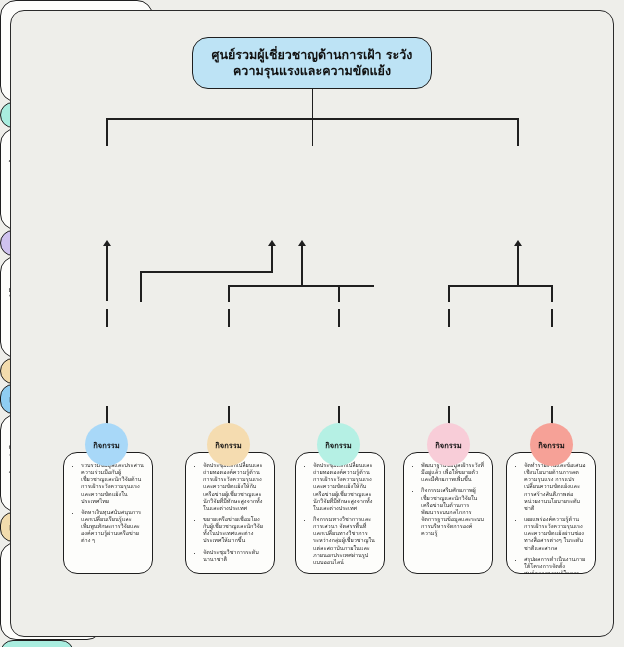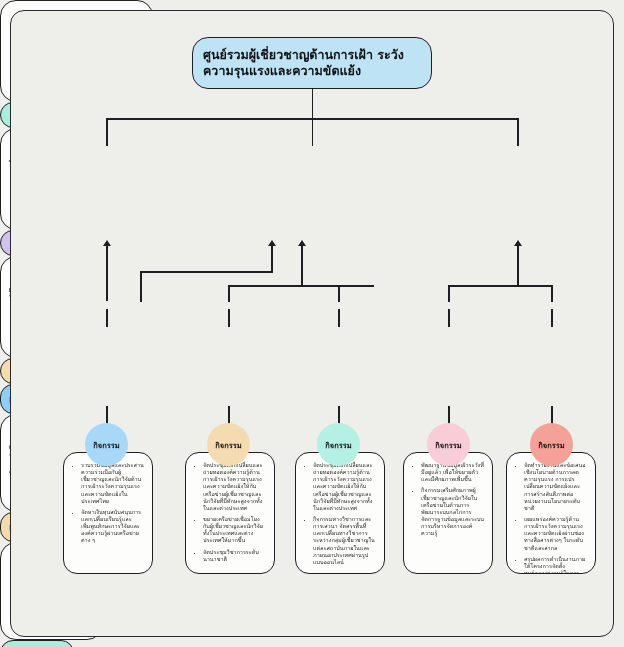--- a/index.html
+++ b/index.html
@@ -23,20 +23,21 @@
 
   
   .node{position:absolute;box-sizing:border-box;}
 
   
   .root{
     background:#bde3f5;
     border:1.6px solid #1f1f1f;
     border-radius:16px;
     display:flex;align-items:center;justify-content:center;
+    text-align:center;
     font-weight:bold;
     color:#111;
     line-height:1.28;
     padding:5px 10px;
   }
 
   
   .pill{
     border:1.6px solid #1f1f1f;
     border-radius:13px;

